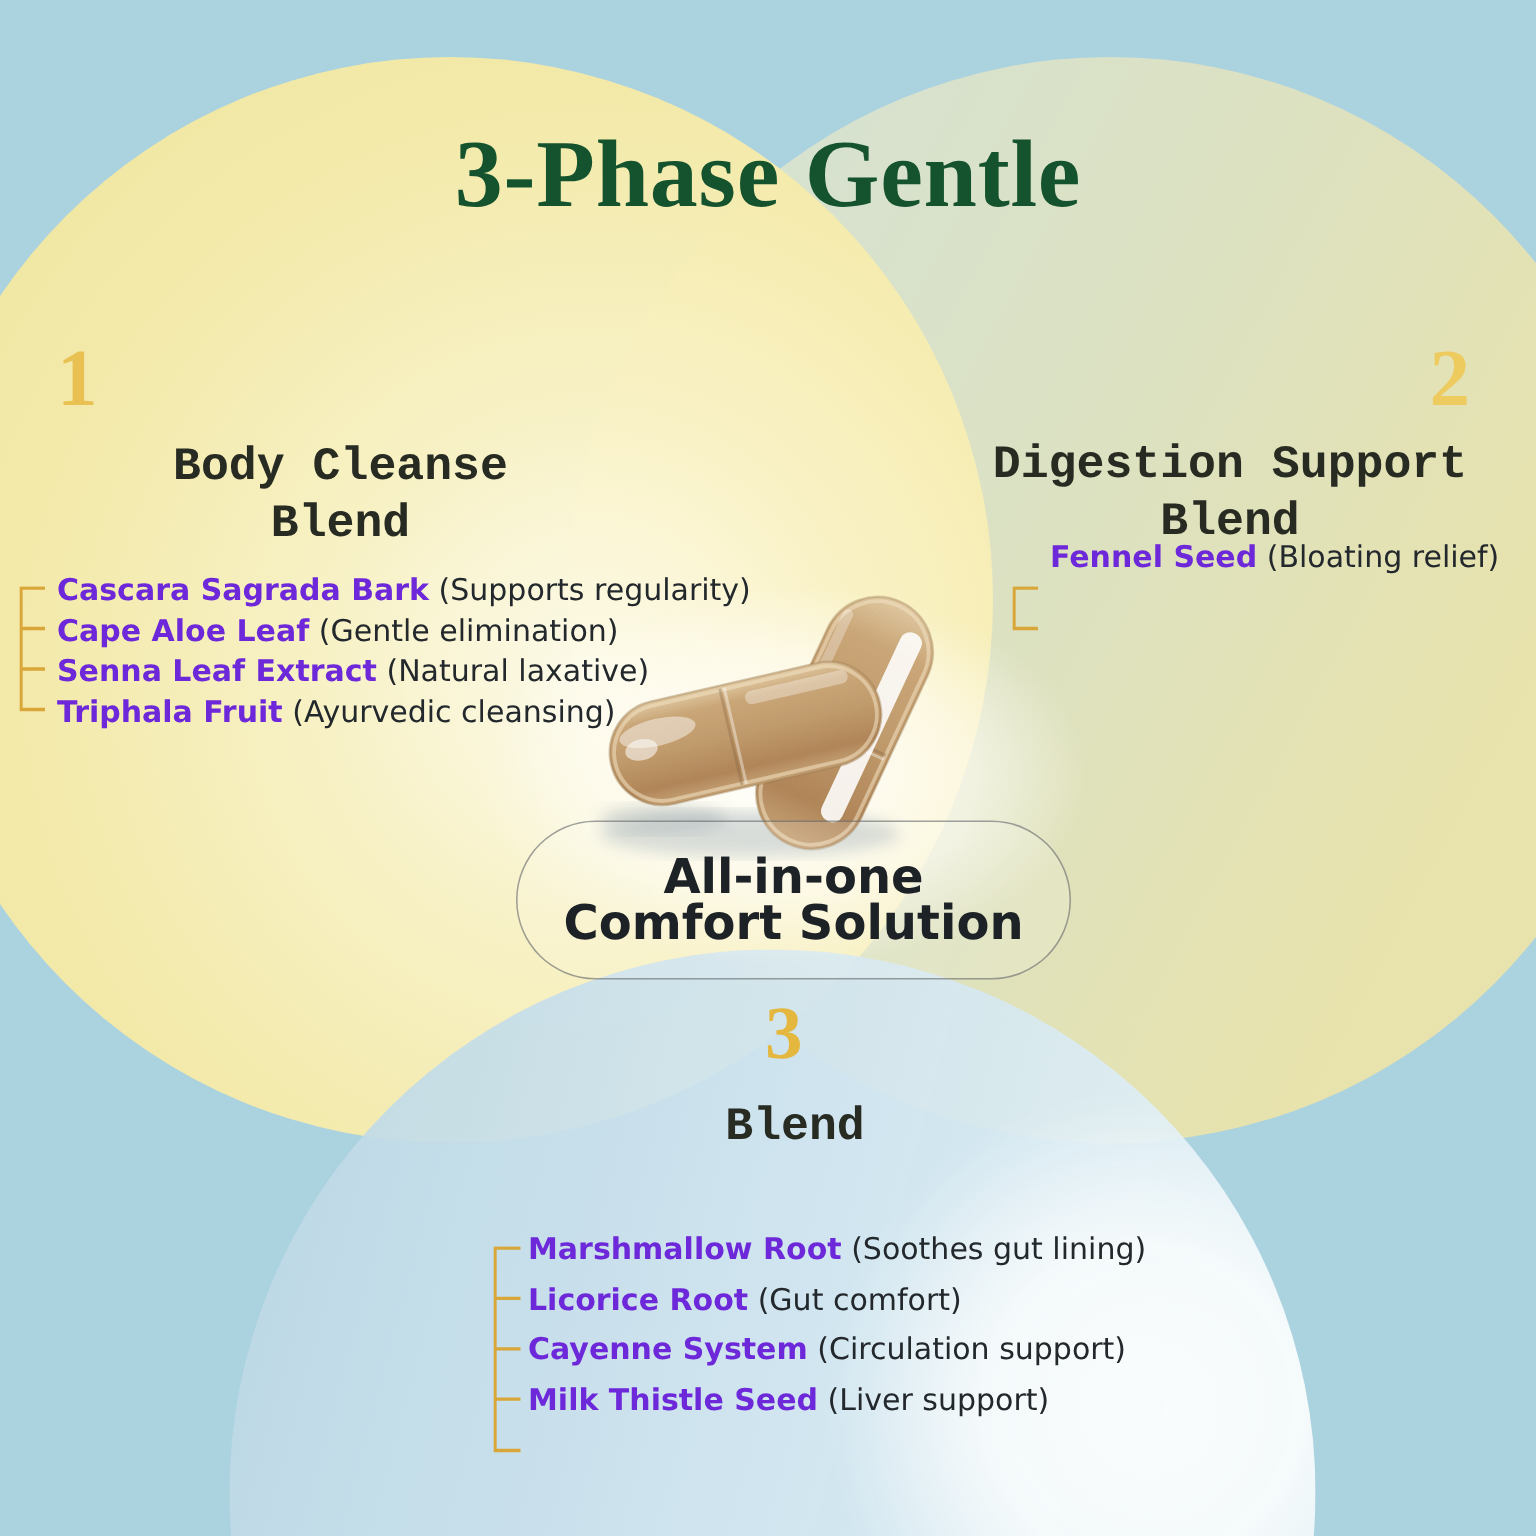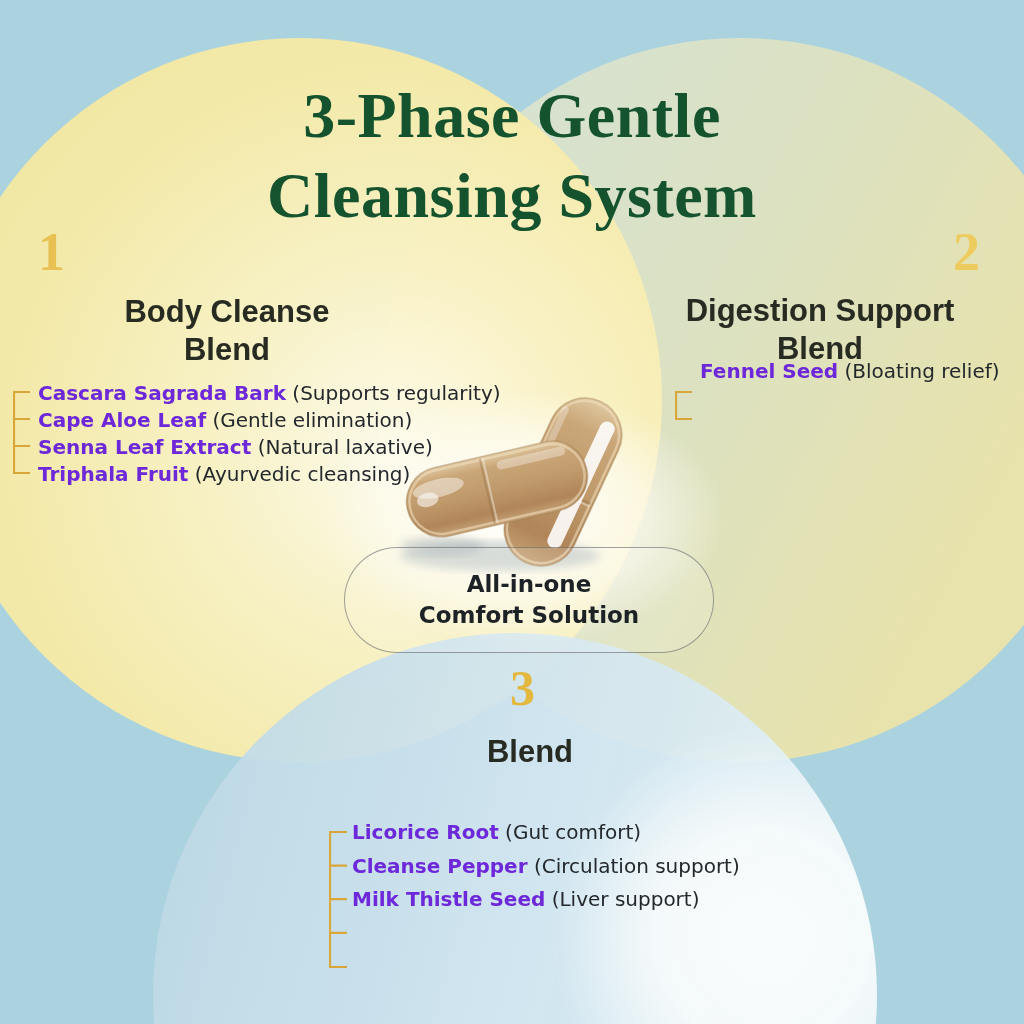--- a/index.html
+++ b/index.html
@@ -40,21 +40,21 @@
   .title span{display:block;}
   .phase-num{
     position:absolute;font-family:"Liberation Serif",serif;font-weight:600;
     font-size:54px;line-height:60px;color:#e8c152;
   }
   #num1{left:38px;top:222px;}
   #num2{left:953px;top:222px;color:#eecb5e;}
   #num3{left:510px;top:658px;font-size:50px;color:#e4b73e;}
   .blend-heading{
     position:absolute;width:400px;text-align:center;
-    font-family:Liberation Sans, sans-serif;font-weight:600;
+    font-family:Liberation Mono, monospace;font-weight:600;
     font-size:31px;line-height:38px;color:#272b22;
   }
   .blend-heading span{display:block;}
   #heading1{left:27px;top:293px;}
   #heading2{left:620px;top:292px;}
   #heading3{left:330px;top:733px;}
   
   .ing-list{position:absolute;}
   .ing-row{font-size:20px;line-height:27px;white-space:nowrap;color:#23282c;}
   .ing-name{font-weight:700;color:#6d28d9;}
@@ -62,39 +62,38 @@
   #list2{left:700px;top:358px;}
   #list3{left:352px;top:816px;}
   #list3 .ing-row{line-height:33.6px;}
   .bracket{position:absolute;}
   
   .badge{
     position:absolute;left:344px;top:547px;width:368px;height:104px;
     border:1.6px solid rgba(96,100,104,.6);border-radius:54px;
     background:rgba(255,255,255,.14);
     display:flex;flex-direction:column;justify-content:center;
-    text-align:center;font-weight:700;font-size:23px;line-height:31px;color:#1d2226;
+    text-align:center;font-weight:700;font-size:32px;line-height:31px;color:#1d2226;
   }
   .badge span{display:block;}
   
   .capsules{position:absolute;left:382px;top:386px;width:290px;height:200px;}
 </style>
 </head>
 <body>
 
 <div class="stage">
 
   <div class="circle circle-right"></div>
   <div class="circle circle-left"></div>
   <div class="circle circle-bottom"></div>
   <div class="center-glow"></div>
 
   <h1 class="title">
     <span>3-Phase Gentle</span>
-    <span>Cleansing System</span>
   </h1>
 
   <div class="phase-num" id="num1">1</div>
   <div class="phase-num" id="num2">2</div>
   <div class="phase-num" id="num3">3</div>
 
   <div class="blend-heading" id="heading1">
     <span>Body Cleanse</span>
     <span>Blend</span>
   </div>
@@ -119,22 +118,23 @@
   <div class="ing-list" id="list1">
       <div class="ing-row"><span class="ing-name">Cascara Sagrada Bark</span><span class="ing-benefit"> (Supports regularity)</span></div>
       <div class="ing-row"><span class="ing-name">Cape Aloe Leaf</span><span class="ing-benefit"> (Gentle elimination)</span></div>
       <div class="ing-row"><span class="ing-name">Senna Leaf Extract</span><span class="ing-benefit"> (Natural laxative)</span></div>
       <div class="ing-row"><span class="ing-name">Triphala Fruit</span><span class="ing-benefit"> (Ayurvedic cleansing)</span></div>
     </div>
   <div class="ing-list" id="list2">
       <div class="ing-row"><span class="ing-name">Fennel Seed</span><span class="ing-benefit"> (Bloating relief)</span></div>
     </div>
   <div class="ing-list" id="list3">
+      <div class="ing-row"><span class="ing-name">Marshmallow Root</span><span class="ing-benefit"> (Soothes gut lining)</span></div>
       <div class="ing-row"><span class="ing-name">Licorice Root</span><span class="ing-benefit"> (Gut comfort)</span></div>
-      <div class="ing-row"><span class="ing-name">Cleanse Pepper</span><span class="ing-benefit"> (Circulation support)</span></div>
+      <div class="ing-row"><span class="ing-name">Cayenne System</span><span class="ing-benefit"> (Circulation support)</span></div>
       <div class="ing-row"><span class="ing-name">Milk Thistle Seed</span><span class="ing-benefit"> (Liver support)</span></div>
     </div>
 
   <svg class="capsules" viewBox="0 0 290 200">
     <defs>
       <linearGradient id="tan" x1="0" y1="0" x2="0" y2="1">
         <stop offset="0" stop-color="#e6cfa8"></stop>
         <stop offset="0.18" stop-color="#cda878"></stop>
         <stop offset="0.5" stop-color="#c19a6a"></stop>
         <stop offset="0.82" stop-color="#b08355"></stop>

